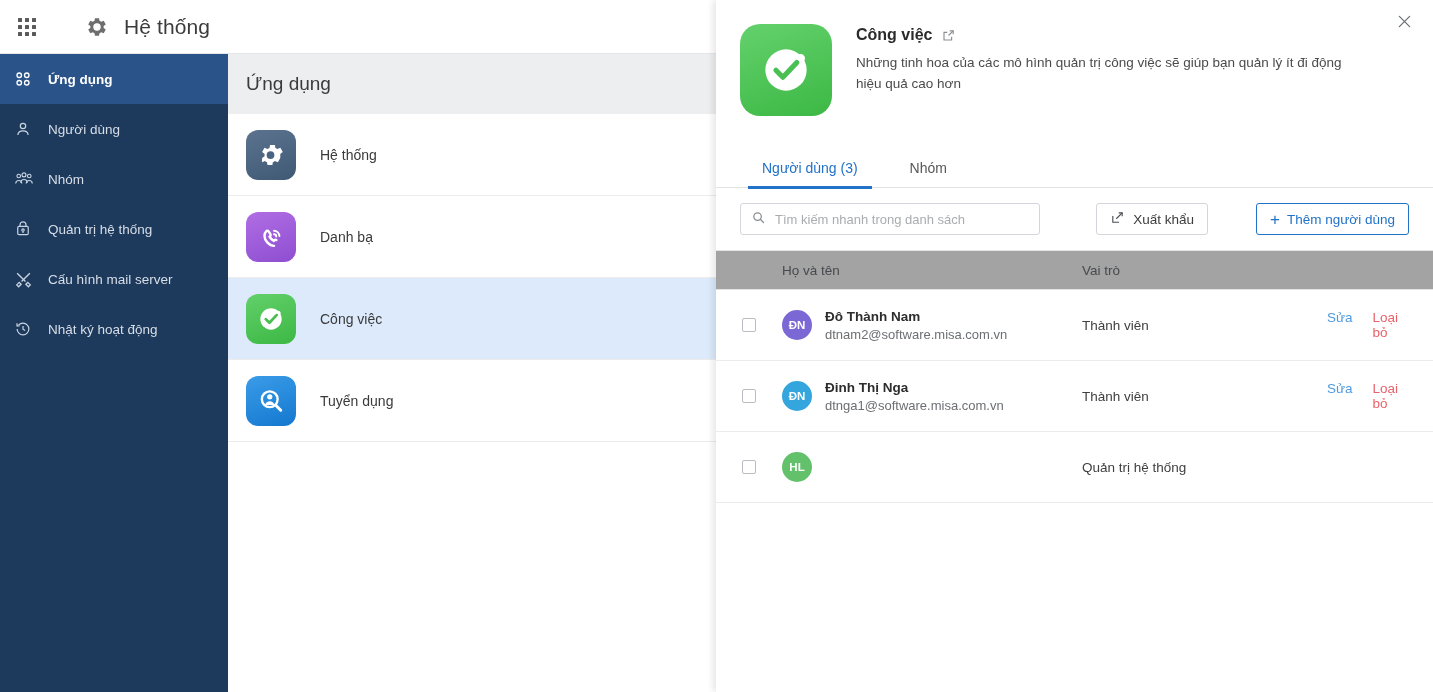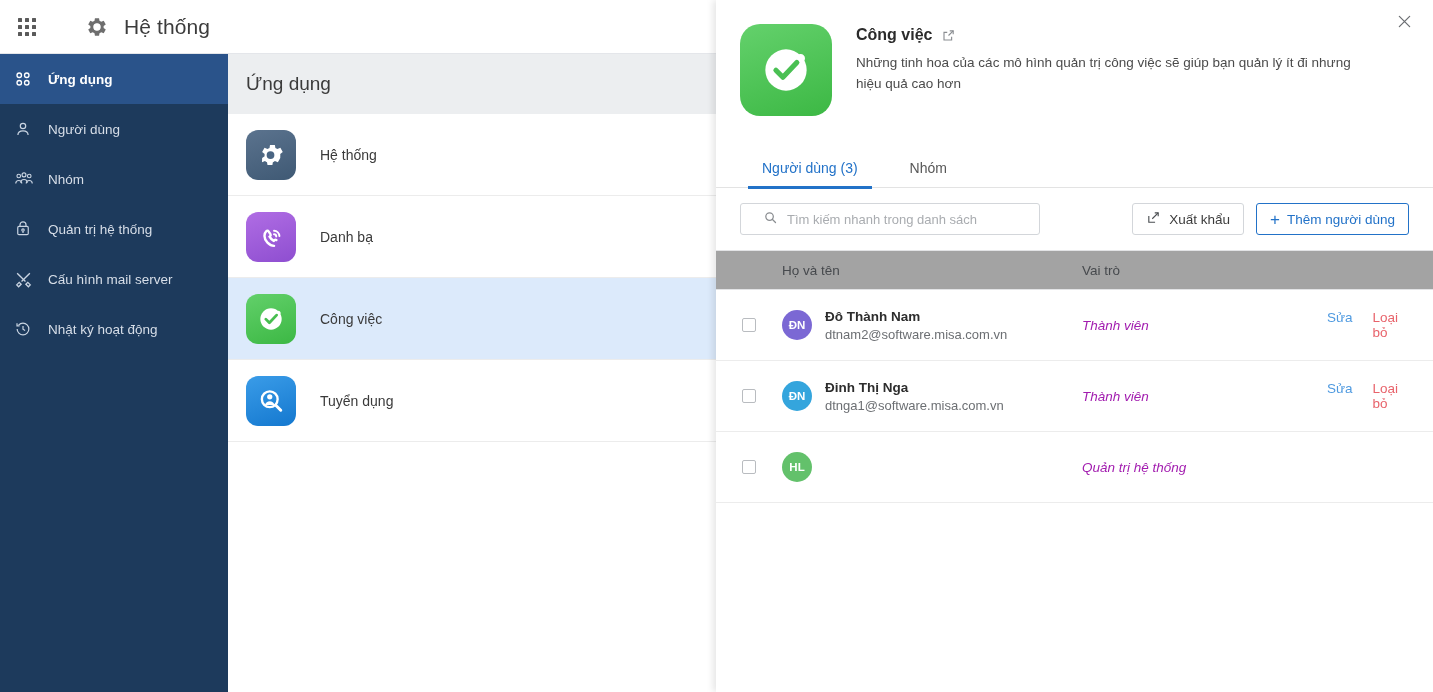--- a/index.html
+++ b/index.html
@@ -76,25 +76,25 @@
   .tab { font-size:14px; color:#575757; padding:0 14px; height:40px;
          display:flex; align-items:center; cursor:pointer; position:relative;}
   .tab.active { color:#2272c8; }
   .tab.active::after { content:""; position:absolute; left:0; right:0; bottom:-1px;
                        height:3px; background:#2272c8; }
   .tab + .tab { margin-left:24px; }
 
   .toolbar { height:62px; display:flex; align-items:center; padding:0 24px;
              position:relative; }
   .search-box { width:300px; height:32px; border:1px solid #d3d6da; border-radius:3px;
-                display:flex; align-items:center; padding:0 22px; background:#fff; }
+                display:flex; align-items:center; padding:0 10px; background:#fff; }
   .search-box input { border:0; outline:0; font-size:13px; margin-left:9px; width:245px;
                       color:#333; font-family:"Liberation Sans", sans-serif; background:transparent;}
   .search-box input::placeholder { color:#a9acb0; }
-  .toolbar-right { margin-left:auto; display:flex; align-items:center; }
+  .toolbar-right { margin-left:auto; display:flex; align-items:center;gap:36px; }
   .btn { height:32px; border:1px solid #d3d6da; border-radius:3px; background:#fff;
          display:flex; align-items:center; padding:0 13px; font-size:13.5px;
          color:#3c3c3c; cursor:pointer; font-family:"Liberation Sans", sans-serif; }
   .btn svg { margin-right:8px; }
   .btn.primary { border:1px solid #2272c8; color:#2272c8; margin-left:12px; }
   .btn .plus { font-size:17px; margin-right:7px; line-height:1; color:#2272c8; }
 
   .tbl-head { height:40px; background:#a3a3a3; border-top:1px solid #e2e3e5;
               border-bottom:1px solid #e2e3e5; display:flex; align-items:center;
               font-size:13.5px; color:#46494d; }
@@ -106,21 +106,21 @@
   .urow { height:71px; display:flex; align-items:center; border-bottom:1px solid #ececec; }
   .chk { width:14px; height:14px; border:1px solid #b9bcc0; border-radius:2px;
          background:#fff; cursor:pointer; display:block;}
   .u-id { display:flex; align-items:center; }
   .avatar { width:30px; height:30px; border-radius:50%; color:#fff; font-size:11.5px;
             font-weight:bold; display:flex; align-items:center; justify-content:center;
             flex:0 0 auto;}
   .u-text { margin-left:13px; }
   .u-name { font-size:13.5px; font-weight:bold; color:#2d2d2d; }
   .u-mail { font-size:13px; color:#6c6f73; margin-top:3px; }
-  .u-role { font-size:13.5px; color:#a21caf;font-style:italic; }
+  .u-role { font-size:13.5px; color:#404040; }
   .lnk { font-size:13.5px; cursor:pointer; }
   .lnk.edit { color:#4f9ae0; }
   .lnk.remove { color:#e8636b; margin-left:20px; }
 </style>
 </head>
 <body>
 
 <div class="app">
 
   <div class="topbar">
@@ -284,21 +284,21 @@
           <div class="panel-title-row">
             <span class="panel-title">Công việc</span>
             <span class="ext-icon">
               <svg width="15" height="15" viewBox="0 0 24 24" fill="none" stroke="#8a8d91" stroke-width="1.8">
                 <path d="M14 4.5h5.5V10"></path>
                   <path d="M19.5 4.5L12 12"></path>
                 <path d="M17 14v5.2H4.8V6.9H10"></path>
               </svg>
             </span>
           </div>
-          <div class="panel-desc">Những tinh hoa của các mô hình quản trị công việc sẽ giúp bạn quản lý ít đi nhưng hiệu quả cao hơn</div>
+          <div class="panel-desc">Những tinh hoa của các mô hình quản trị công việc sẽ giúp bạn quản lý ít đi động hiệu quả cao hơn</div>
         </div>
       </div>
       <div class="close-btn">
         <svg width="19" height="19" viewBox="0 0 24 24" fill="none" stroke="#6b6e72" stroke-width="1.6" stroke-linecap="round">
           <path d="M5.5 5.5l13 13M18.5 5.5l-13 13"></path>
         </svg>
       </div>
     </div>
 
     <div class="tabs">

